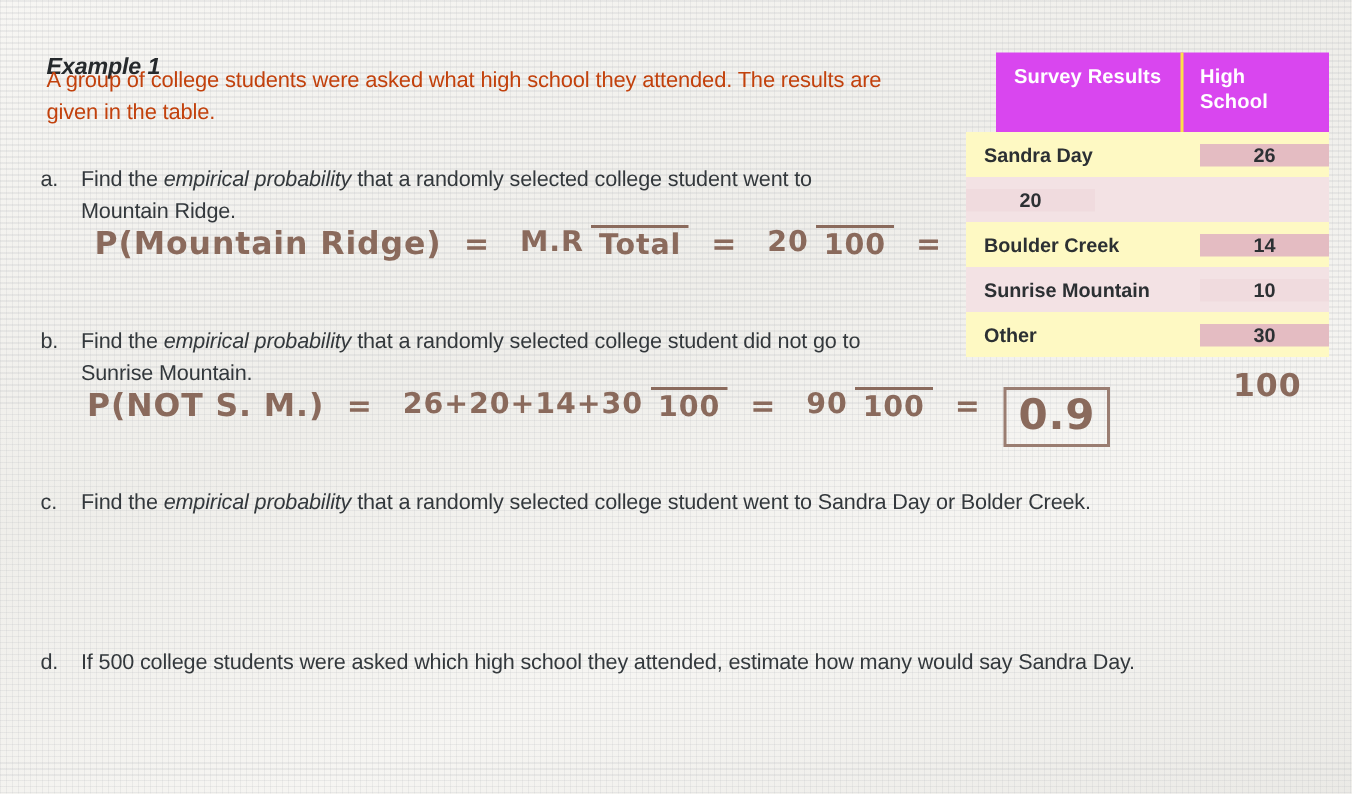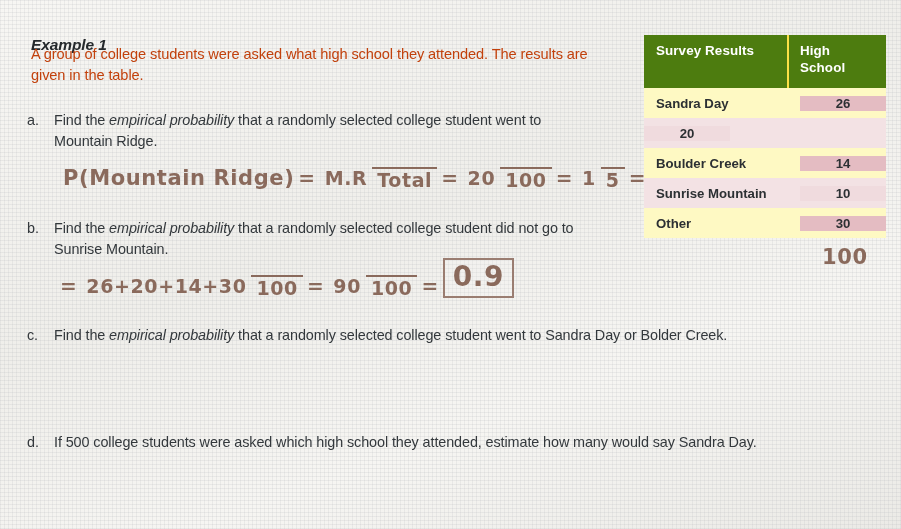--- a/index.html
+++ b/index.html
@@ -75,23 +75,24 @@
 
   
   #survey-table {
     position: absolute;
     left: 644px;
     top: 35px;
     width: 242px;
   }
   .tbl-head {
     display: flex;
-    background: #4d7c0f;
+    background: #d946ef;
     height: 53px;
     box-shadow: 0 1px 0 rgba(255,255,255,0.9);
+    margin-left: 20px;
   }
   .tbl-head .th {
     color: #ffffff;
     font-size: 13.4px;
     font-weight: bold;
     padding: 7px 0 0 12px;
     line-height: 17px;
     letter-spacing: 0.1px;
   }
   .tbl-head .th-label { flex: 1 1 auto; }
@@ -126,22 +127,22 @@
   .hand {
     position: absolute;
     font-family: "DejaVu Sans", sans-serif;
     color: #8a6a5c;
     font-weight: bold;
     letter-spacing: 0.6px;
     -webkit-font-smoothing: antialiased;
   }
   .hw-row {
     display: flex;
-    align-items: flex-end;
-    gap: 2px;
+    align-items: flex-start;
+    gap: 13px;
   }
   .hw-lead {
     font-size: 21px;
     white-space: nowrap;
   }
   .hw-eq {
     font-size: 20px;
     padding: 0 2px;
   }
   .frac {
@@ -214,20 +215,21 @@
     </div>
   </div>
 
   <div id="q-b" class="q-block printed">
     <span class="q-letter">b.</span>
     <span class="q-text"><span>Find the </span><i>empirical probability</i><span> that a randomly selected college student did not go to Sunrise Mountain.</span></span>
   </div>
 
   <div id="hand-b" class="hand">
     <div class="hw-row">
+      <span class="hw-lead">P(NOT S. M.)</span>
       <span class="hw-eq">=</span>
       <span class="frac">
         <span class="num">26+20+14+30</span>
         <span class="den">100</span>
       </span>
       <span class="hw-eq">=</span>
       <span class="frac">
         <span class="num">90</span>
         <span class="den">100</span>
       </span>

